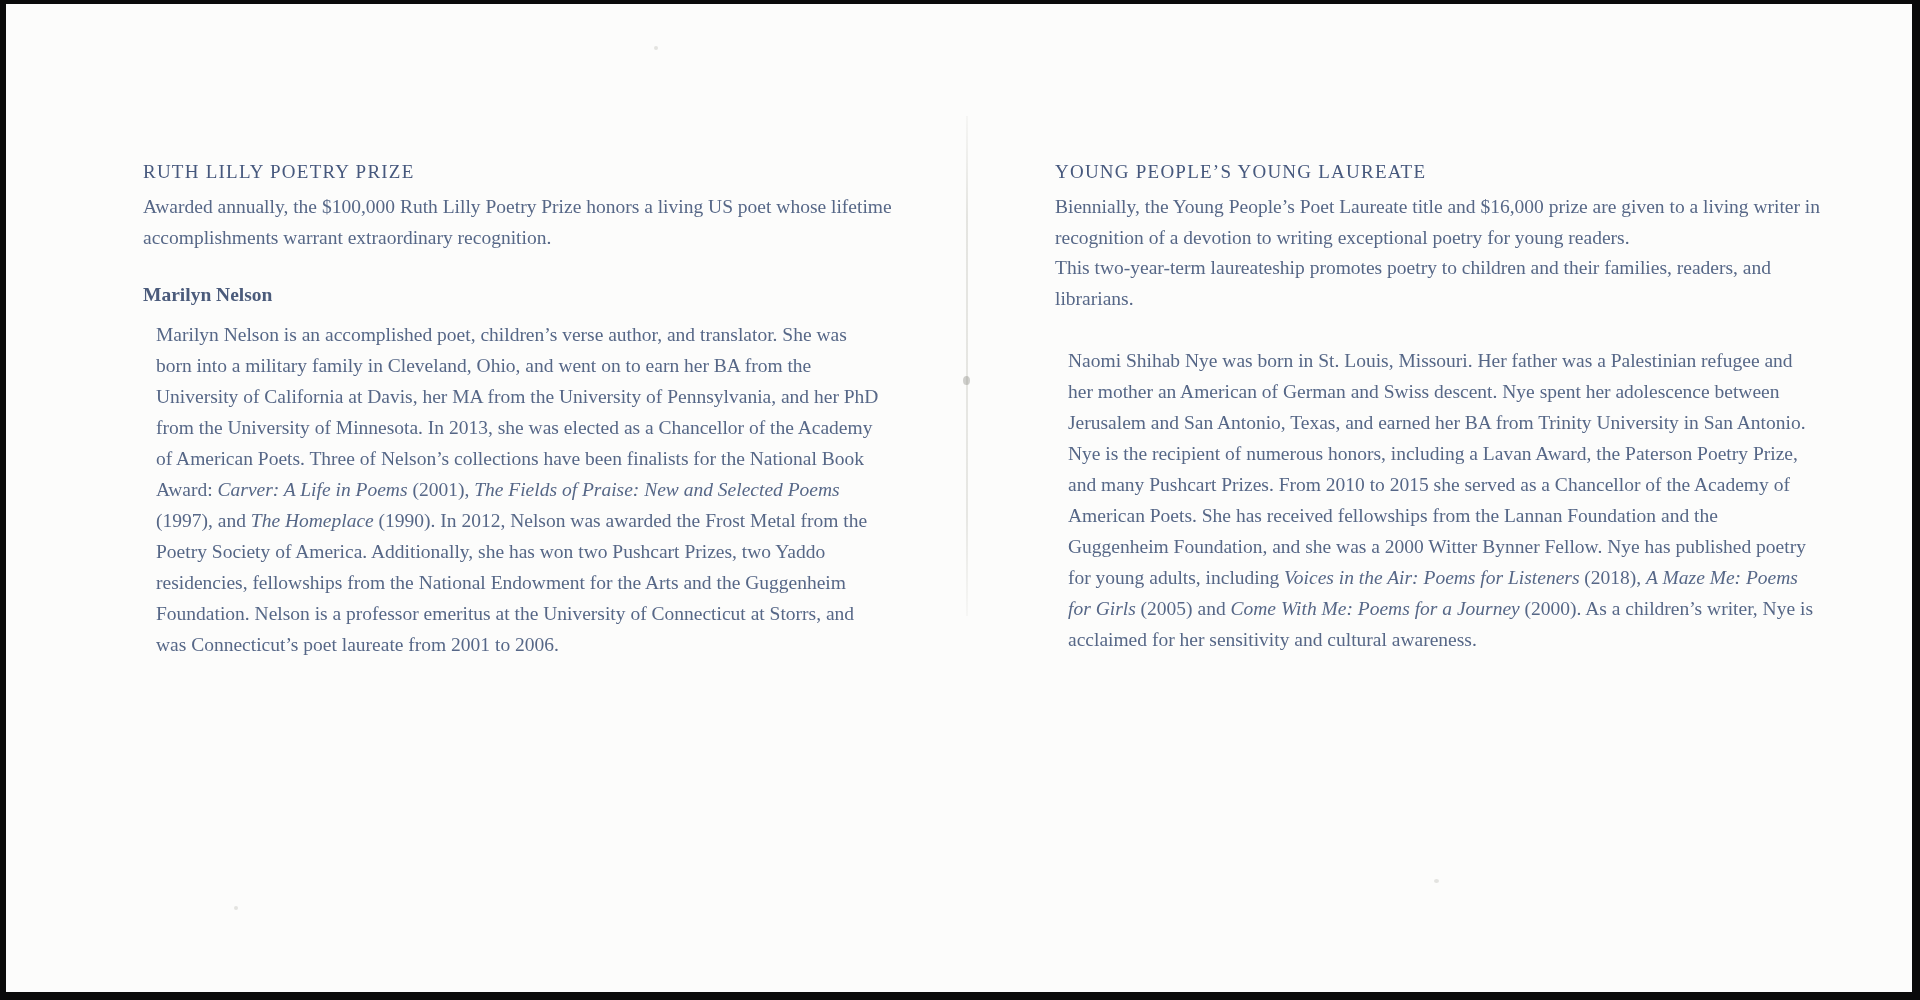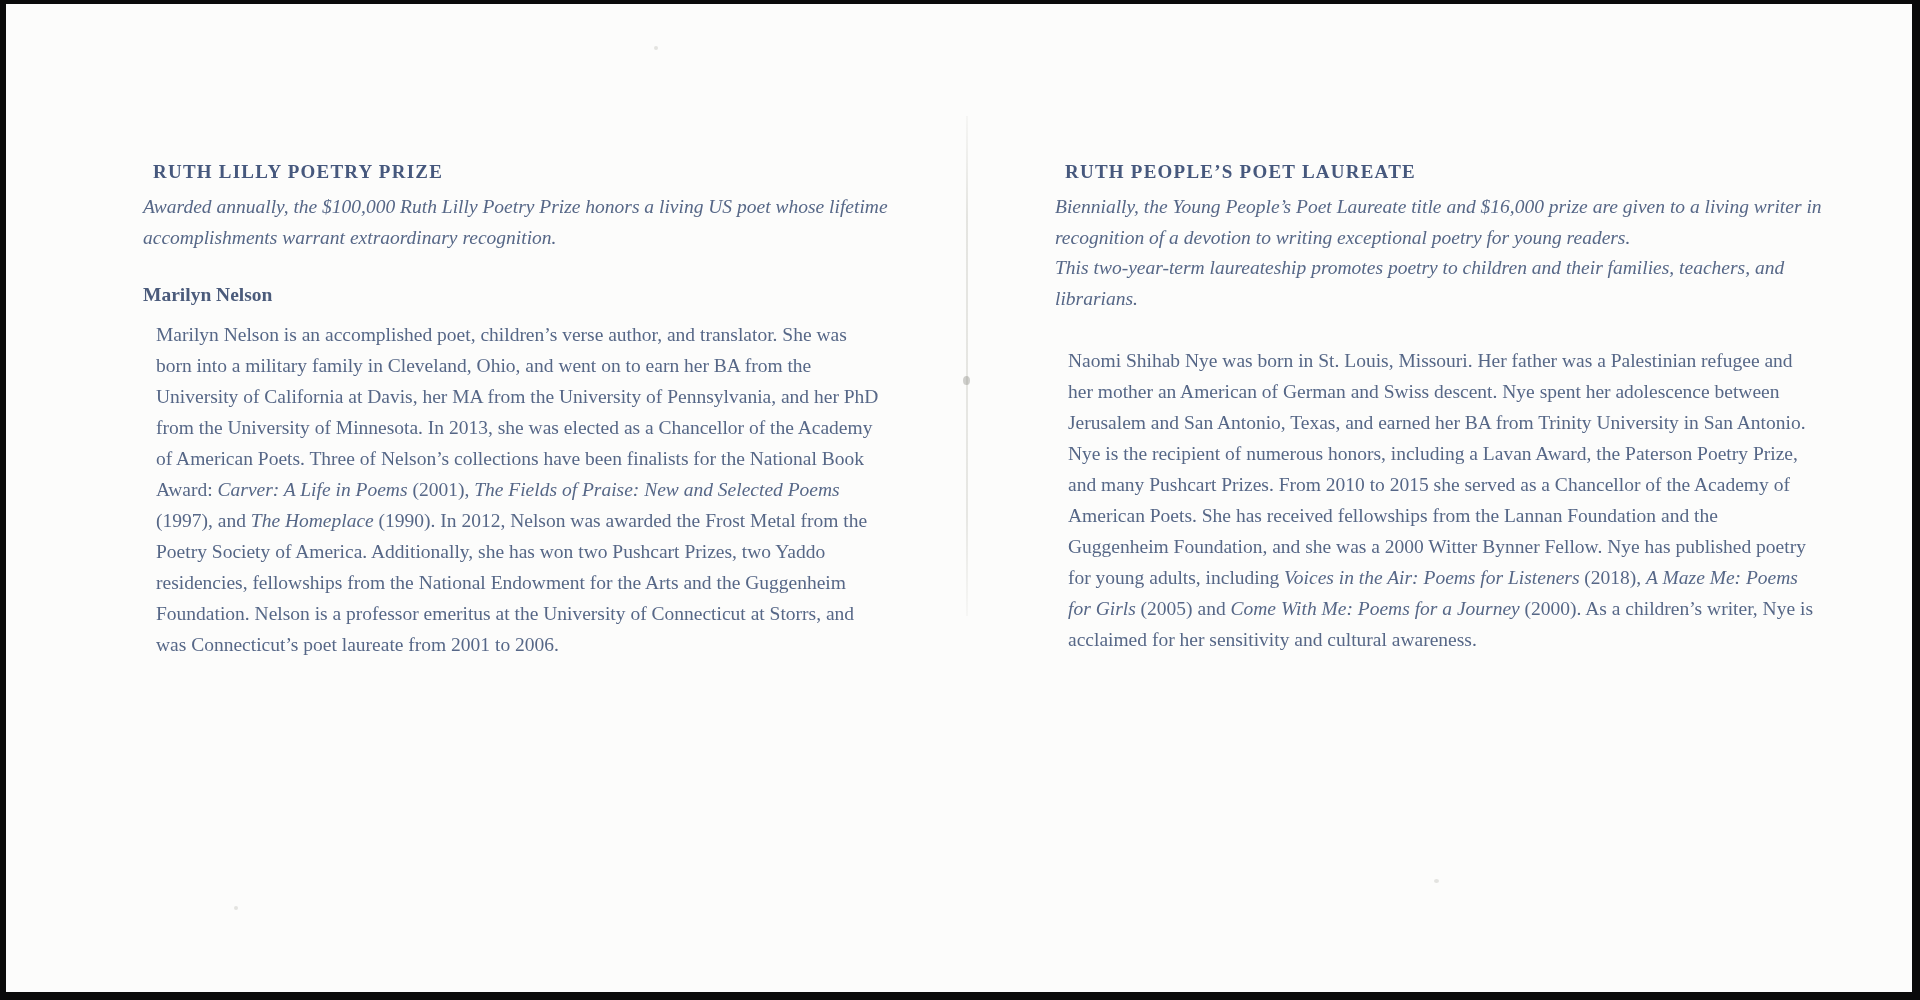--- a/index.html
+++ b/index.html
@@ -49,29 +49,28 @@
   .dust.d3 { left: 228px; top: 902px; }
 
   .column {
     position: absolute;
     top: 157px;
   }
   .column.left  { left: 137px; width: 752px; }
   .column.right { left: 1049px; width: 772px; }
 
   .section-heading {
-    margin: 0 0 9px 10px;
+    margin: 0 0 9px 0;
     font-size: 19px;
-    font-weight: bold;
+    font-weight: normal;
     letter-spacing: 0.065em;
     color: var(--heading-text, #46587d);
   }
   .section-intro {
     margin: 0 0 31px 0;
-    font-style: italic;
     font-size: 19.5px;
     line-height: 30.5px;
     color: var(--body-text, #566787);
   }
   .section-intro .intro-sentence { display: block; }
   .poet-name {
     margin: 0 0 7px 0;
     font-size: 19.5px;
     font-weight: bold;
     color: var(--name-text, #4b5b7b);
@@ -98,21 +97,21 @@
   <section class="column left">
     <h2 class="section-heading">RUTH LILLY POETRY PRIZE</h2>
     <p class="section-intro">
       <span class="intro-sentence">Awarded annually, the $100,000 Ruth Lilly Poetry Prize honors a living US poet whose lifetime accomplishments warrant extraordinary recognition.</span>
     </p>
     <h3 class="poet-name">Marilyn Nelson</h3>
     <p class="poet-bio"><span>Marilyn Nelson is an accomplished poet, children’s verse author, and translator. She was born into a military family in Cleveland, Ohio, and went on to earn her BA from the University of California at Davis, her MA from the University of Pennsylvania, and her PhD from the University of Minnesota. In 2013, she was elected as a Chancellor of the Academy of American Poets. Three of Nelson’s collections have been finalists for the National Book Award: </span><em>Carver: A Life in Poems</em><span> (2001), </span><em>The Fields of Praise: New and Selected Poems</em><span> (1997), and </span><em>The Homeplace</em><span> (1990).  In 2012, Nelson was awarded the Frost Metal from the Poetry Society of America. Additionally, she has won two Pushcart Prizes, two Yaddo residencies, fellowships from the National Endowment for the Arts and the Guggenheim Foundation. Nelson is a professor emeritus at the University of Connecticut at Storrs, and was Connecticut’s poet laureate from 2001 to 2006.</span></p>
   </section>
 
   <section class="column right">
-    <h2 class="section-heading">RUTH PEOPLE’S POET LAUREATE</h2>
+    <h2 class="section-heading">YOUNG PEOPLE’S YOUNG LAUREATE</h2>
     <p class="section-intro">
       <span class="intro-sentence">Biennially, the Young People’s Poet Laureate title and $16,000 prize are given to a living writer in recognition of a devotion to writing exceptional poetry for young readers.</span>
-      <span class="intro-sentence">This two-year-term laureateship promotes poetry to children and their families, teachers, and librarians.</span>
+      <span class="intro-sentence">This two-year-term laureateship promotes poetry to children and their families, readers, and librarians.</span>
     </p>
     <p class="poet-bio"><span>Naomi Shihab Nye was born in St. Louis, Missouri. Her father was a Palestinian refugee and her mother an American of German and Swiss descent. Nye spent her adolescence between Jerusalem and San Antonio, Texas, and earned her BA from Trinity University in San Antonio. Nye is the recipient of numerous honors, including a Lavan Award, the Paterson Poetry Prize, and many Pushcart Prizes. From 2010 to 2015 she served as a Chancellor of the Academy of American Poets. She has received fellowships from the Lannan Foundation and the Guggenheim Foundation, and she was a 2000 Witter Bynner Fellow. Nye has published poetry for young adults, including </span><em>Voices in the Air: Poems for Listeners</em><span> (2018), </span><em>A Maze Me: Poems for Girls</em><span> (2005) and </span><em>Come With Me: Poems for a Journey</em><span> (2000). As a children’s writer, Nye is acclaimed for her sensitivity and cultural awareness.</span></p>
   </section>
 
 </div>
 
 </body></html>

